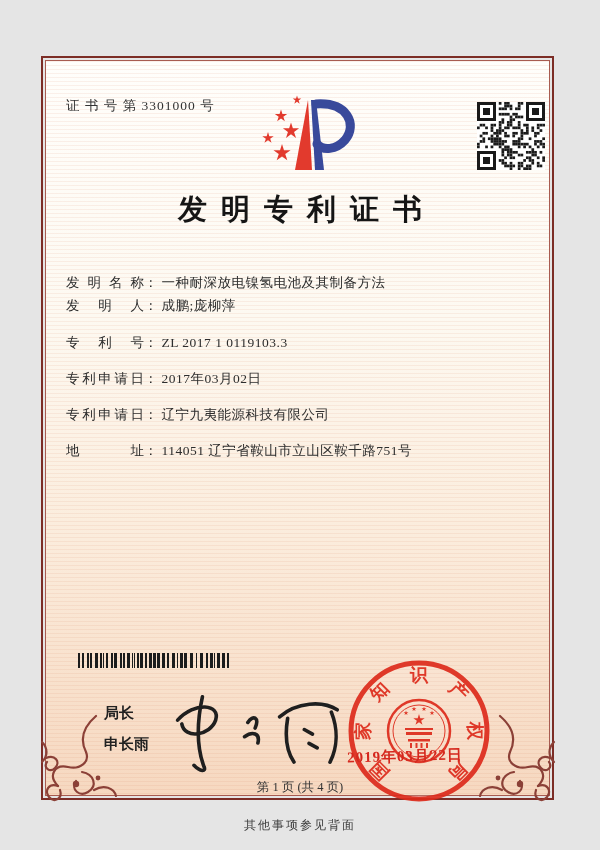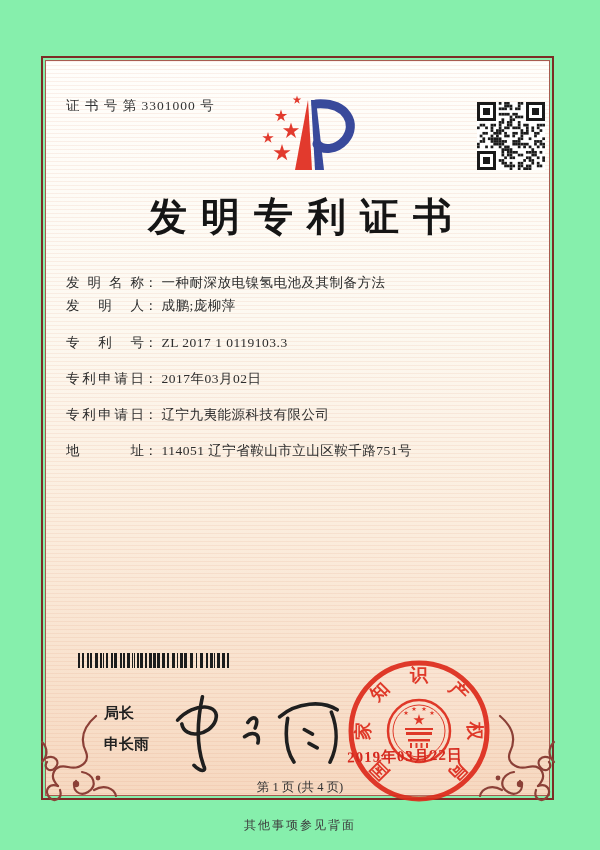--- a/index.html
+++ b/index.html
@@ -1,28 +1,28 @@
 <!DOCTYPE html>
 <html><head>
 <meta charset="utf-8">
 <style>
   html,body{margin:0;padding:0;}
   body{width:600px;height:850px;background:#ffffff;overflow:hidden;}
-  .sheet{position:relative;width:600px;height:850px;background:#86efac;
+  .sheet{position:relative;width:600px;height:850px;background:#e5e5e5;
          font-family:"Liberation Serif","DejaVu Serif",serif;color:#2b2b2b;}
   
   .frame{position:absolute;left:41px;top:56px;width:513px;height:744px;
          border:2px solid #7c2d26;box-sizing:border-box;}
   .frame-inner{position:absolute;inset:2px;border:1px solid #a85b50;
          background:
            repeating-linear-gradient(180deg, rgba(212,118,82,0.10) 0px, rgba(212,118,82,0.10) 1px, transparent 1px, transparent 4px),
            linear-gradient(180deg,#fffefb 0%,#fdf9f1 35%,#fbecdc 65%,#f6d8c0 100%);}
   .abs{position:absolute;}
   .cert-no{left:66px;top:97px;font-size:13.5px;letter-spacing:1px;color:#333;}
-  .title{left:0;right:0;top:190px;text-align:center;font-size:39px;font-weight:bold;
+  .title{left:0;right:0;top:190px;text-align:center;font-size:29px;font-weight:bold;
          letter-spacing:14px;text-indent:14px;color:#151515;}
   .fields{left:66px;top:256px;width:472px;height:245px;font-size:13.5px;}
   .frow{position:absolute;left:0;white-space:nowrap;color:#2d2d2d;}
   .flabel{display:inline-block;width:78px;text-align:justify;text-align-last:justify;
           vertical-align:bottom;}
   .fcolon{display:inline-block;margin-right:4px;}
   .fval{letter-spacing:0.5px;}
   .grant-no{position:absolute;left:244px;top:0;}
   .legal{left:66px;top:506px;width:470px;font-size:13px;line-height:1.88;
          text-align:justify;color:#3a3a3a;font-style:italic;}

